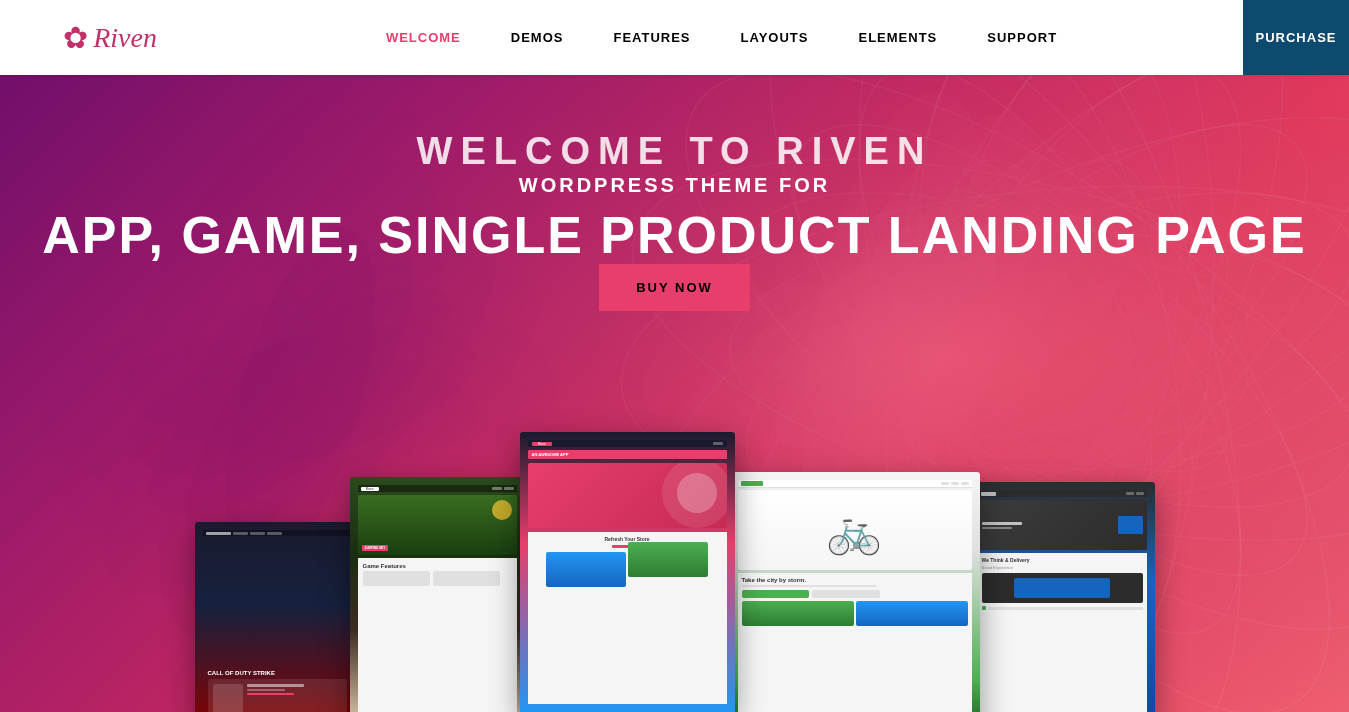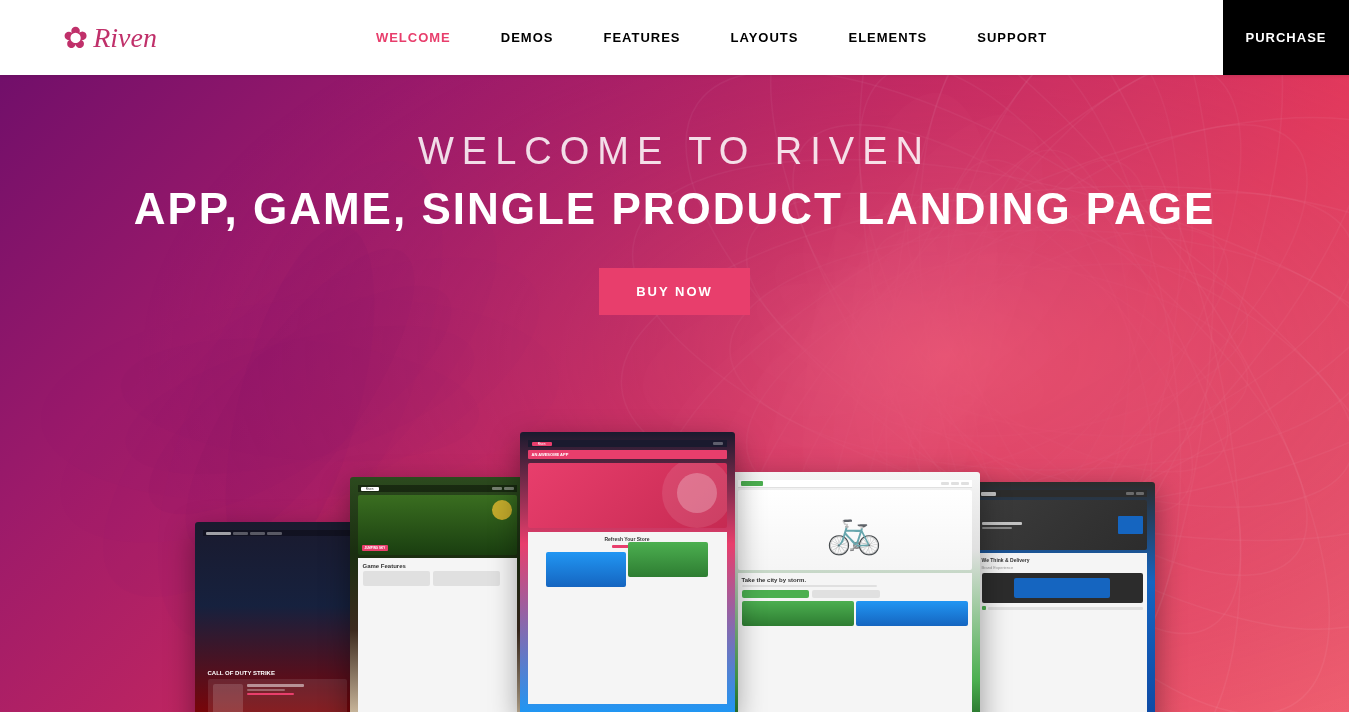--- a/index.html
+++ b/index.html
@@ -48,22 +48,22 @@
       color: #000000;
       text-transform: uppercase;
       cursor: pointer;
       text-decoration: none;
     }
     .nav-item.active {
       color: #e83e6c;
     }
     #purchase-btn {
       height: 75px;
-      width: 126px;
-      background: #000000;
+      width: 106px;
+      background: #0c4a6e;
       color: #fff;
       font-size: 13px;
       font-weight: 700;
       letter-spacing: 1px;
       text-transform: uppercase;
       display: flex;
       align-items: center;
       justify-content: center;
       cursor: pointer;
     }
@@ -101,41 +101,40 @@
 
     #hero-content {
       position: relative;
       z-index: 10;
       text-align: center;
       color: #fff;
     }
 
     .hero-welcome {
       font-size: 38px;
-      font-weight: 400;
+      font-weight: 700;
       letter-spacing: 8px;
       color: rgba(255,255,255,0.85);
       text-transform: uppercase;
-      margin-bottom: 12px;
+      margin-bottom: 1px;
     }
     .hero-subtitle {
       font-size: 20px;
       font-weight: 700;
       letter-spacing: 3px;
       color: #fff;
       text-transform: uppercase;
       margin-bottom: 10px;
     }
     .hero-title {
-      font-size: 44px;
+      font-size: 52px;
       font-weight: 900;
       color: #fff;
       text-transform: uppercase;
       letter-spacing: 2px;
-      margin-bottom: 35px;
       line-height: 1.1;
     }
 
     .hero-buttons {
       display: flex;
       gap: 15px;
       justify-content: center;
       margin-bottom: 40px;
     }
     .btn-view-demos {
@@ -145,21 +144,21 @@
       background: transparent;
       font-size: 13px;
       font-weight: 700;
       letter-spacing: 2px;
       text-transform: uppercase;
       cursor: pointer;
     }
     .btn-buy-now {
       padding: 14px 35px;
       border: 2px solid #e83e6c;
-      color: #ffffff;
+      color: #000000;
       background: #e83e6c;
       font-size: 13px;
       font-weight: 700;
       letter-spacing: 2px;
       text-transform: uppercase;
       cursor: pointer;
     }
 
     
     #demos-strip {
@@ -304,20 +303,21 @@
       <ellipse rx="90" ry="260" transform="rotate(45)" fill="rgba(250,120,150,0.08)"></ellipse>
       <ellipse rx="90" ry="260" transform="rotate(63)" fill="rgba(250,120,150,0.07)"></ellipse>
       <ellipse rx="90" ry="260" transform="rotate(81)" fill="rgba(250,120,150,0.06)"></ellipse>
     </g>
 
     <rect width="1349" height="712" fill="url(#rg1)"></rect>
   </svg>
 
   <div id="hero-content">
     <div class="hero-welcome">WELCOME TO RIVEN</div>
+    <div class="hero-subtitle">WORDPRESS THEME FOR</div>
     <div class="hero-title">APP, GAME, SINGLE PRODUCT LANDING PAGE</div>
     <div class="hero-buttons">
       <button class="btn-buy-now">BUY NOW</button>
     </div>
   </div>
 
   <div id="demos-strip">
 
     <div class="demo-card dc1">
       <div class="demo-card-inner dc1-content">

